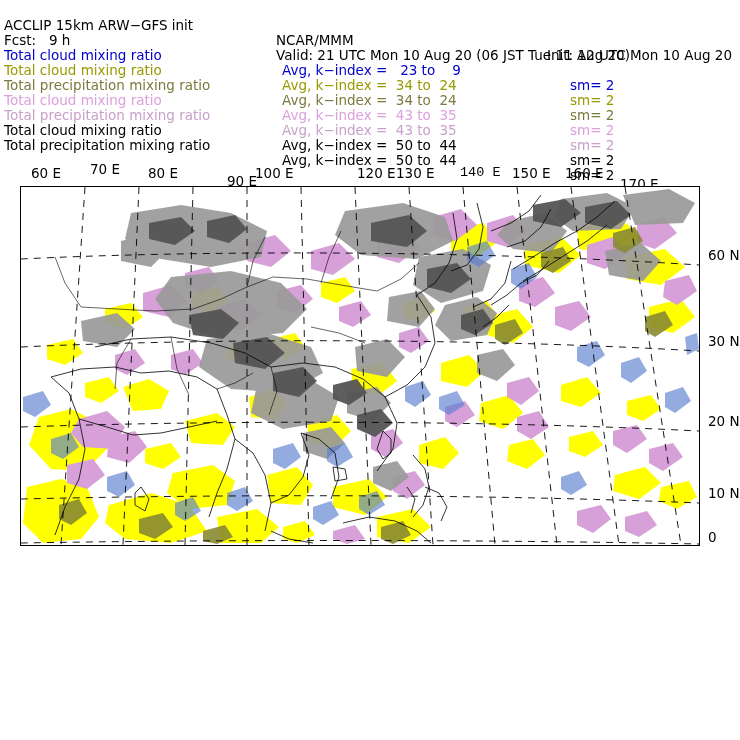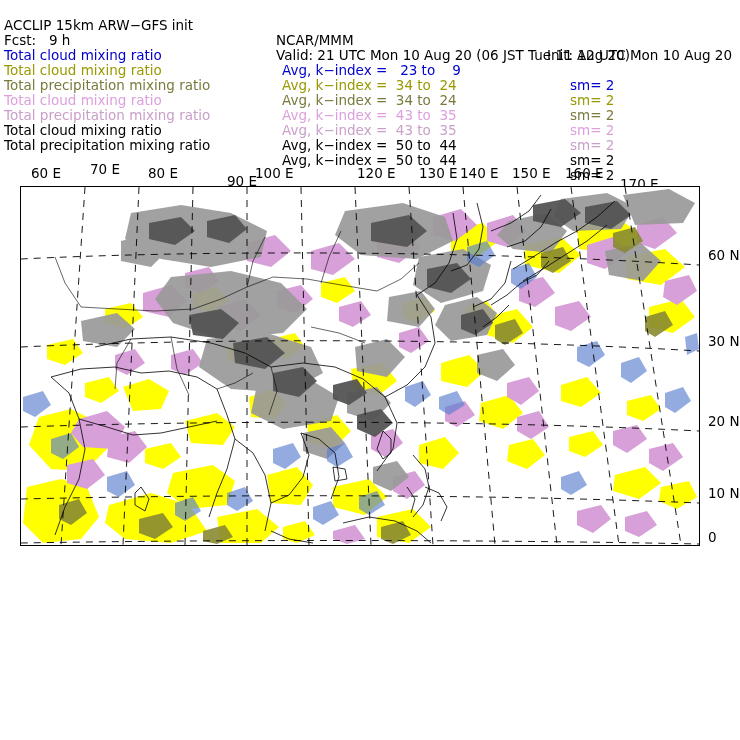--- a/index.html
+++ b/index.html
@@ -156,22 +156,22 @@
 <div class="plot-wrap">
 
   <div class="axis-top">
     <span style="left:31px;  top:4px;">60 E</span>
     <span style="left:90px;  top:0;">70 E</span>
     <span style="left:148px; top:4px;">80 E</span>
     <span style="left:203px; top:12px;margin-left:24px;">90 E</span>
     <span style="left:255px; top:4px;">100 E</span>
     <span style="left:306px; top:8px;margin-top:23px;">110 E</span>
     <span style="left:357px; top:4px;">120 E</span>
-    <span style="left:419px; top:4px;">130 E</span>
-    <span style="left:460px; top:4px;">140 E</span>
+    <span style="left:396px; top:4px;">130 E</span>
+    <span style="left:460px; top:4px;font-family:Liberation Mono, monospace;">140 E</span>
     <span style="left:512px; top:4px;">150 E</span>
     <span style="left:565px; top:4px;">160 E</span>
     <span style="left:620px; top:15px;">170 E</span>
   </div>
 
   <div class="map-frame">
     <svg class="map-inner" viewBox="0 0 678 358" preserveAspectRatio="none">
 
       <g>
 

